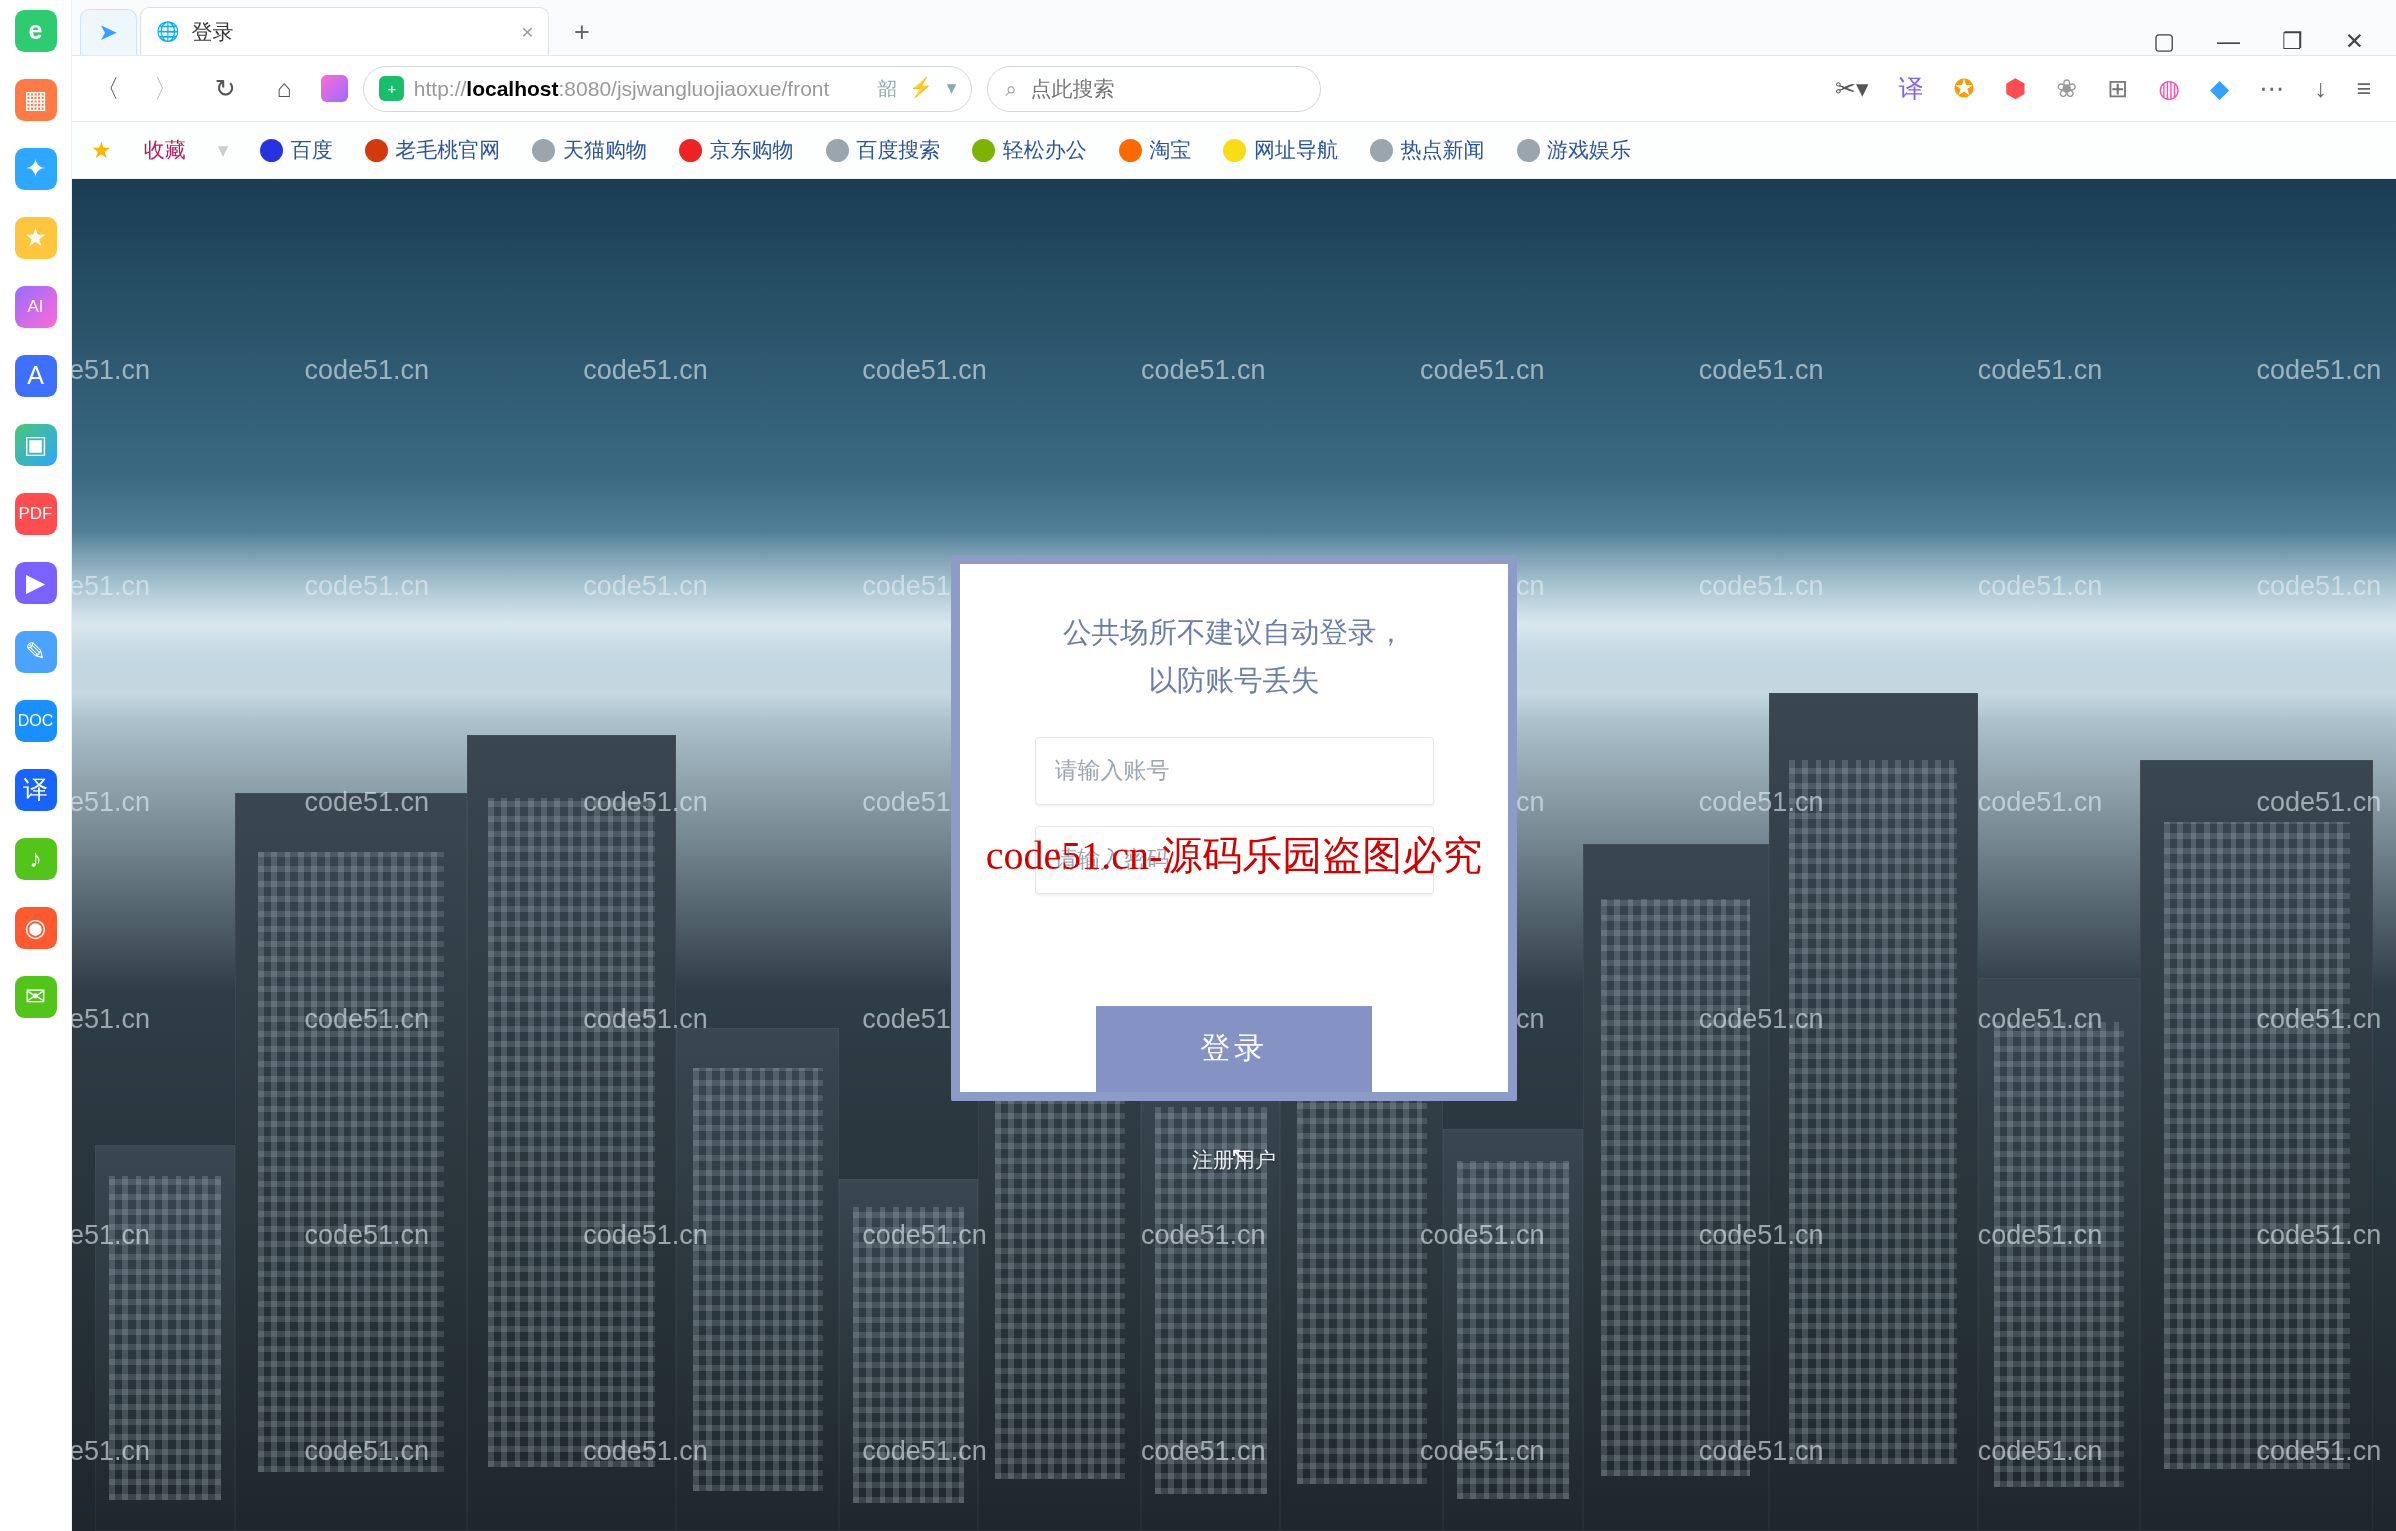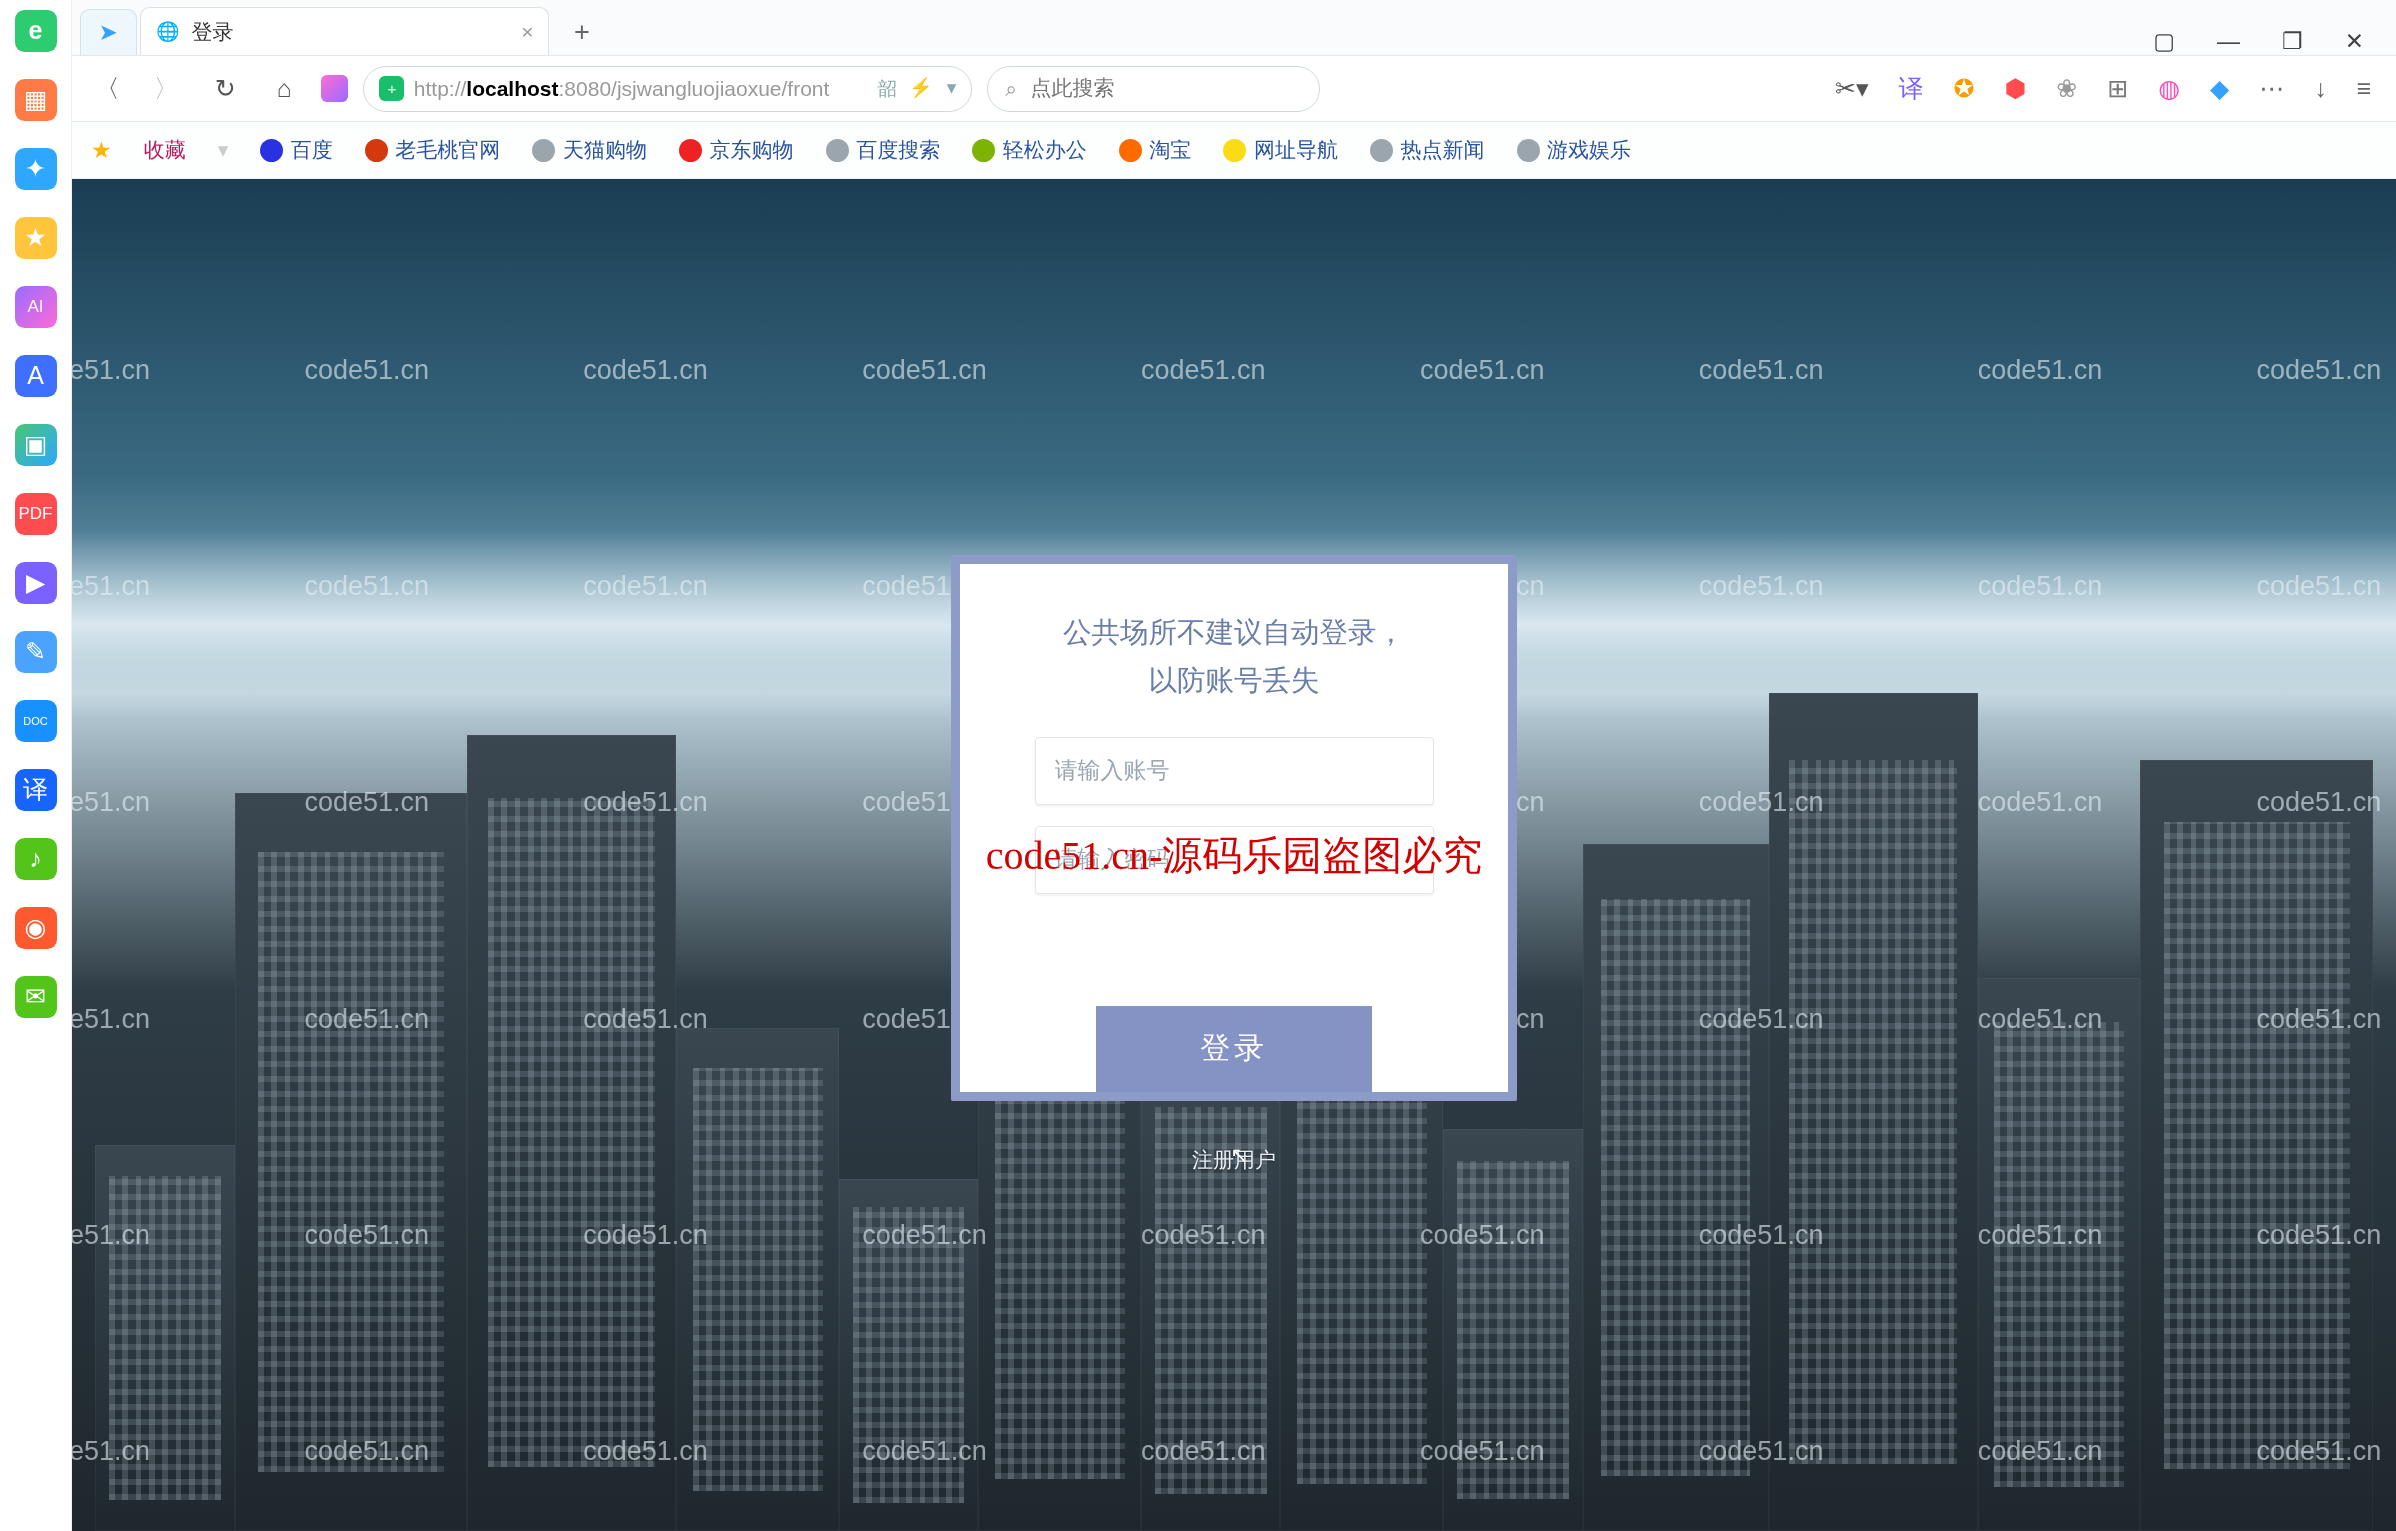--- a/index.html
+++ b/index.html
@@ -96,21 +96,21 @@
   <div class="sb-icon sb-logo">e</div>
   <div class="sb-icon sb-orange">▦</div>
   <div class="sb-icon sb-blue">✦</div>
   <div class="sb-icon sb-yellow">★</div>
   <div class="sb-icon sb-purple" style="font-size:17px">AI</div>
   <div class="sb-icon sb-bluef">A</div>
   <div class="sb-icon sb-pic">▣</div>
   <div class="sb-icon sb-pdf" style="font-size:17px">PDF</div>
   <div class="sb-icon sb-vid">▶</div>
   <div class="sb-icon sb-note">✎</div>
-  <div class="sb-icon sb-doc" style="font-size:11px">DOC</div>
+  <div class="sb-icon sb-doc" style="font-size:16px">DOC</div>
   <div class="sb-icon sb-trans">译</div>
   <div class="sb-icon sb-game">♪</div>
   <div class="sb-icon sb-weibo">◉</div>
   <div class="sb-icon sb-mail">✉</div>
   <div style="flex:1"></div>
   <div class="sb-icon sb-plus">+</div>
   <div class="sb-icon sb-menu">≡</div>
 </div>
 
 <div class="chrome">
@@ -144,21 +144,21 @@
       </span>
       <span class="addr-tail">
         <span>韶</span>
         <span style="color:#19be6b">⚡</span>
         <span>▾</span>
       </span>
     </div>
 
     <div class="search-bar">
       <span>⌕</span>
-      <input style="border: none; outline: none; font-size: 21px; flex: 1 1 0%; color: rgb(51, 51, 51); background: transparent; font-family: Liberation Serif, serif;" placeholder="点此搜索">
+      <input style="border: none; outline: none; font-size: 21px; flex: 1 1 0%; color: rgb(51, 51, 51); background: transparent;" placeholder="点此搜索">
     </div>
 
     <div class="tool-icons">
       <span style="color:#555">✂▾</span>
       <span style="color:#7b61ff">译</span>
       <span style="color:#ff9900">✪</span>
       <span style="color:#ff4d4f">⬢</span>
       <span style="color:#999">❀</span>
       <span style="color:#777">⊞</span>
       <span style="color:#ff4db8">◍</span>

